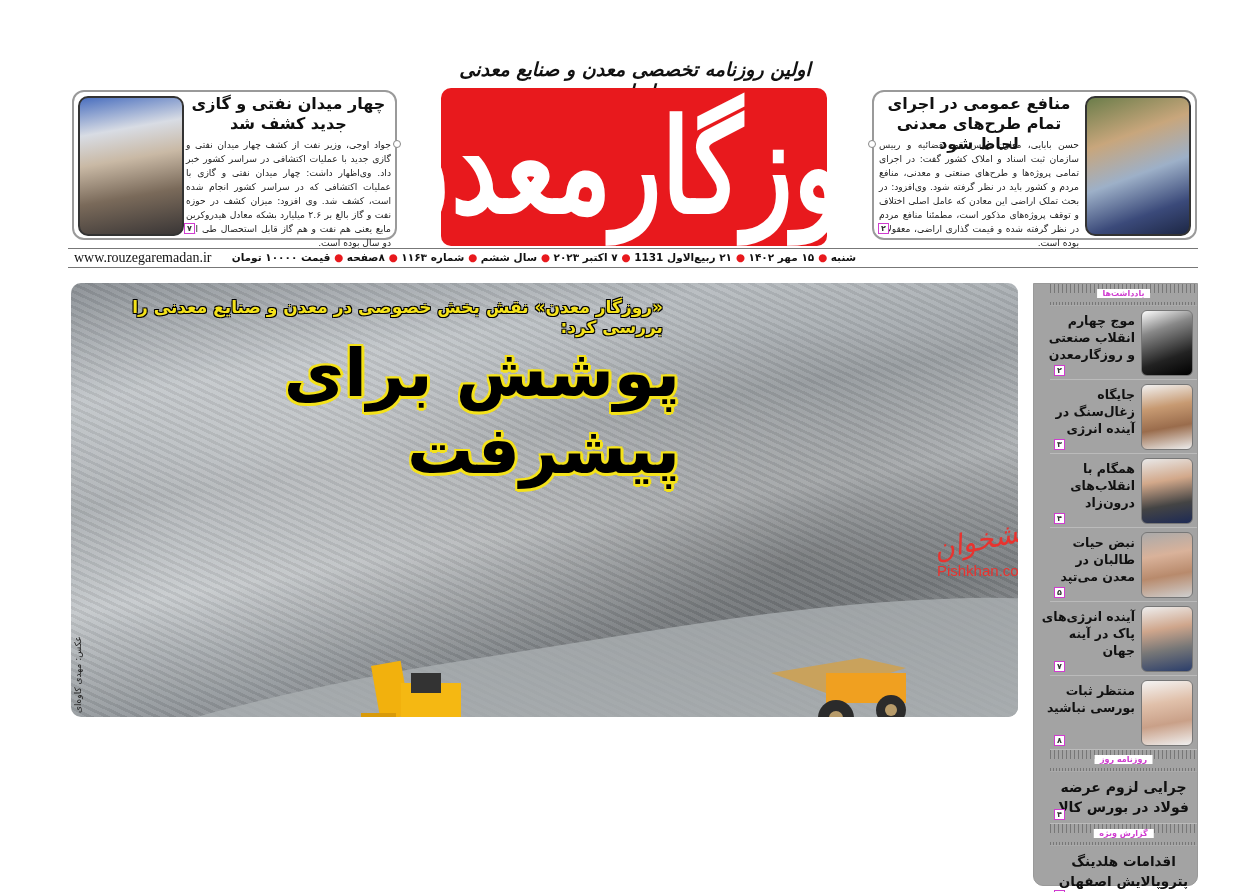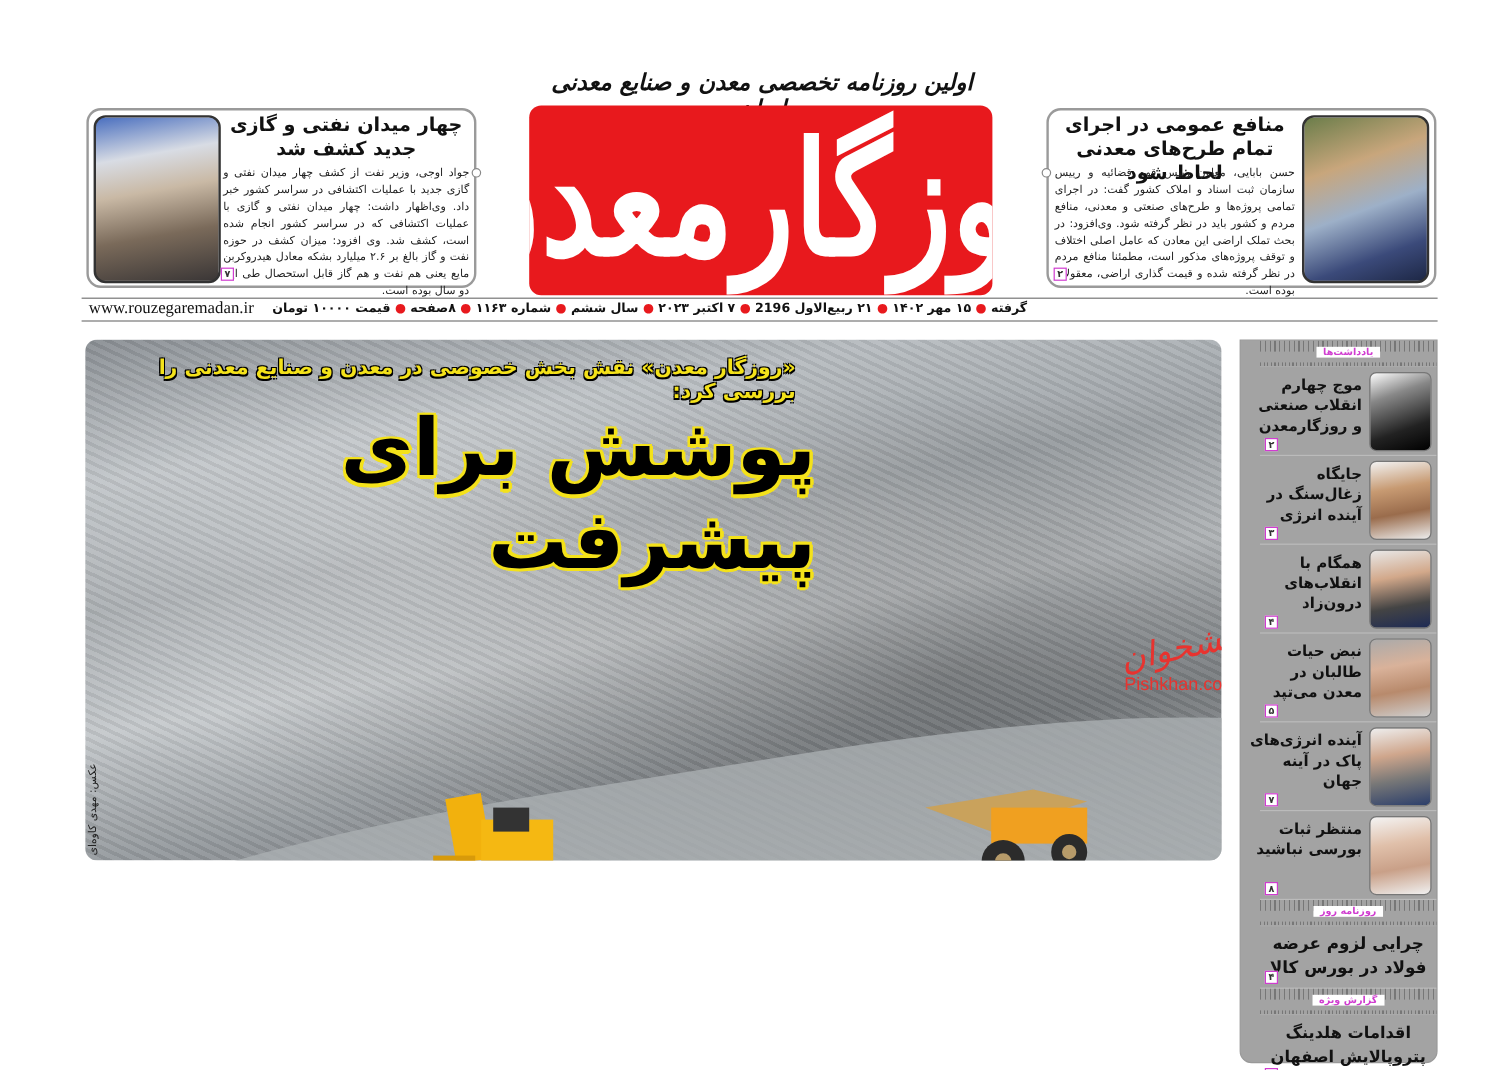--- a/index.html
+++ b/index.html
@@ -102,23 +102,23 @@
   <div class="photo"></div>
   <div class="title">چهار میدان نفتی و گازی جدید کشف شد</div>
   <div class="body">جواد اوجی، وزیر نفت از کشف چهار میدان نفتی و گازی جدید با عملیات اکتشافی در سراسر کشور خبر داد. وی‌اظهار داشت: چهار میدان نفتی و گازی با عملیات اکتشافی که در سراسر کشور انجام شده است، کشف شد. وی افزود: میزان کشف در حوزه نفت و گاز بالغ بر ۲.۶ میلیارد بشکه معادل هیدروکربن مایع یعنی هم نفت و هم گاز قابل استحصال طی این دو سال بوده است.</div>
   <span class="pg">۷</span>
 </div>
 <div class="connector-dot" style="left:393px;top:140px;"></div>
 
 <div class="dateline">
   <span class="url">www.rouzegaremadan.ir</span>
   <span class="dateinfo">
-    <span>گرفته</span> <span class="dot">●</span>
+    <span>شنبه</span> <span class="dot">●</span>
     <span>۱۵ مهر ۱۴۰۲</span> <span class="dot">●</span>
-    <span>۲۱ ربیع‌الاول 2196</span> <span class="dot">●</span>
+    <span>۲۱ ربیع‌الاول 1131</span> <span class="dot">●</span>
     <span>۷ اکتبر ۲۰۲۳</span> <span class="dot">●</span>
     <span>سال ششم</span> <span class="dot">●</span>
     <span>شماره ۱۱۶۳</span> <span class="dot">●</span>
     <span>۸صفحه</span> <span class="dot">●</span>
     <span>قیمت ۱۰۰۰۰ تومان</span>
   </span>
 </div>
 
 <div class="hero">
   <div class="road"></div>

